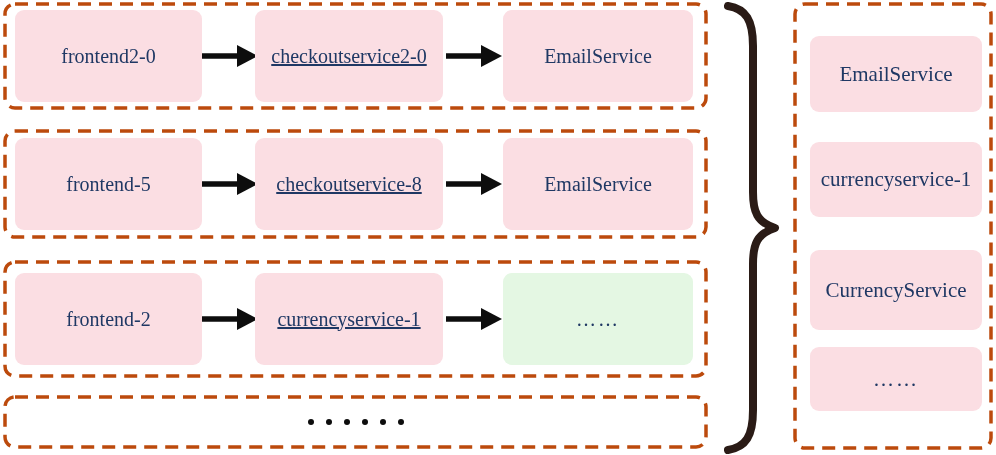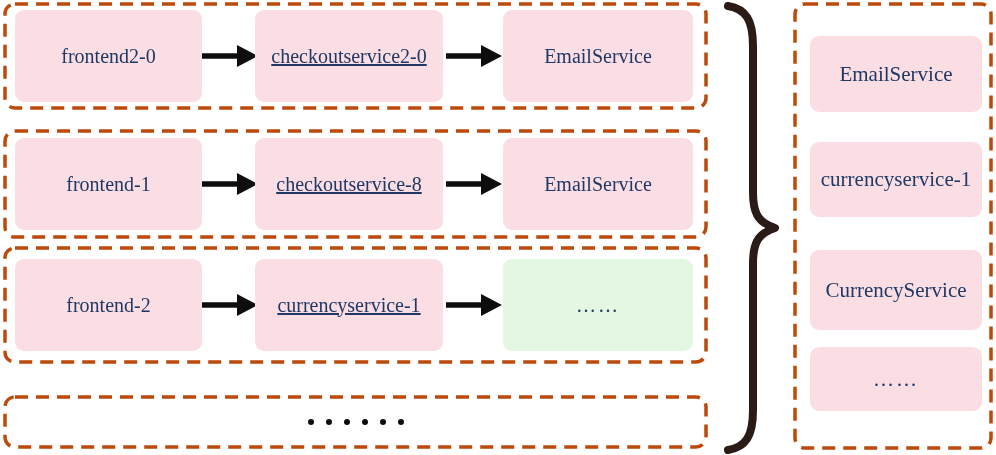--- a/index.html
+++ b/index.html
@@ -120,39 +120,39 @@
     <div class="node n3">
       <span>EmailService</span>
     </div>
   </div>
 
   <div class="dashed-box" style="left:3px; top:129px; width:705px; height:110px;">
     <svg class="frame" viewBox="0 0 705 110" preserveAspectRatio="none">
       <rect x="2" y="2" width="701" height="106" rx="10" fill="none" stroke="#BC4A0C" stroke-width="3.5" stroke-dasharray="13 8"></rect>
     </svg>
     <div class="node n1">
-      <span>frontend-1</span>
+      <span>frontend-5</span>
     </div>
     <svg class="arrow a1" viewBox="0 0 58 26">
       <line x1="1" y1="13" x2="38" y2="13" stroke="#0d0d0d" stroke-width="5.5"></line>
       <polygon points="36,2 57,13 36,24" fill="#0d0d0d"></polygon>
     </svg>
     <div class="node n2">
       <span>checkoutservice-8</span>
     </div>
     <svg class="arrow a2" viewBox="0 0 58 26">
       <line x1="1" y1="13" x2="38" y2="13" stroke="#0d0d0d" stroke-width="5.5"></line>
       <polygon points="36,2 57,13 36,24" fill="#0d0d0d"></polygon>
     </svg>
     <div class="node n3">
       <span>EmailService</span>
     </div>
   </div>
 
-  <div class="dashed-box" style="left:3px; top:246px; width:705px; height:118px;">
+  <div class="dashed-box" style="left:3px; top:260px; width:705px; height:118px;">
     <svg class="frame" viewBox="0 0 705 118" preserveAspectRatio="none">
       <rect x="2" y="2" width="701" height="114" rx="10" fill="none" stroke="#BC4A0C" stroke-width="3.5" stroke-dasharray="13 8"></rect>
     </svg>
     <div class="node n1">
       <span>frontend-2</span>
     </div>
     <svg class="arrow a1" viewBox="0 0 58 26">
       <line x1="1" y1="13" x2="38" y2="13" stroke="#0d0d0d" stroke-width="5.5"></line>
       <polygon points="36,2 57,13 36,24" fill="#0d0d0d"></polygon>
     </svg>

